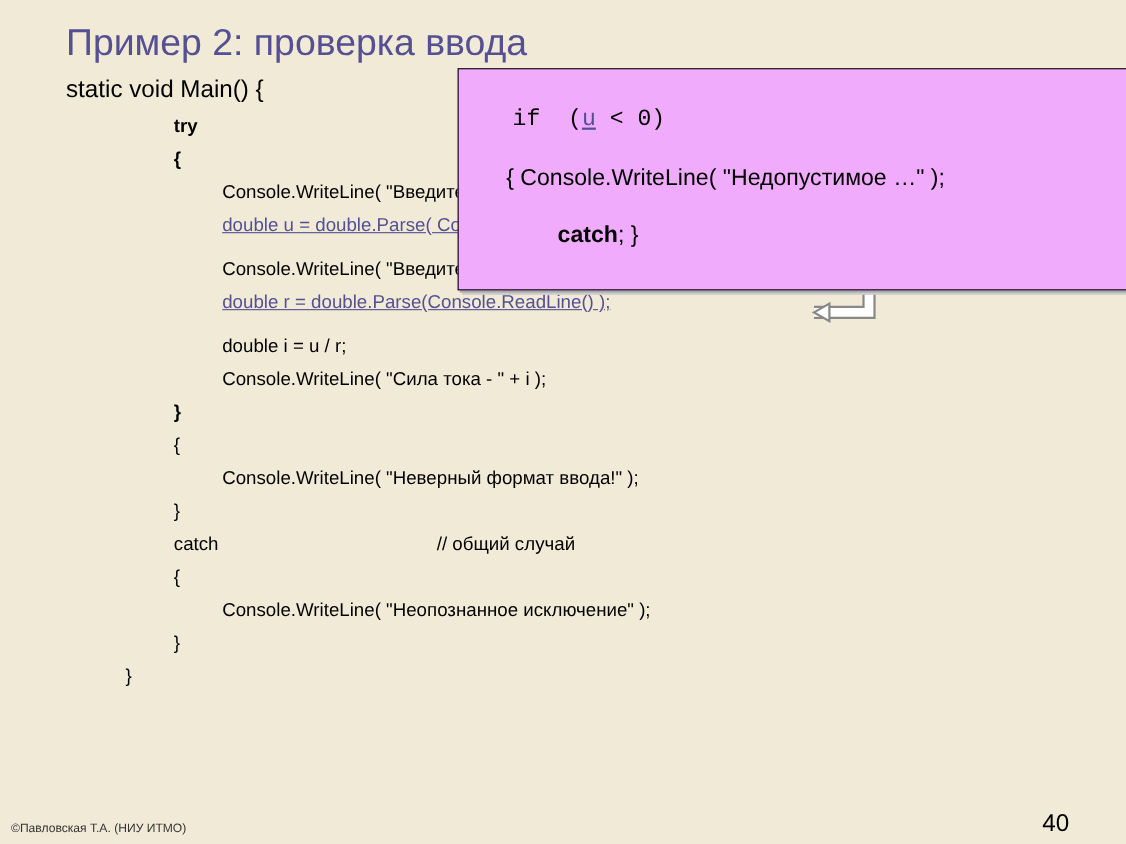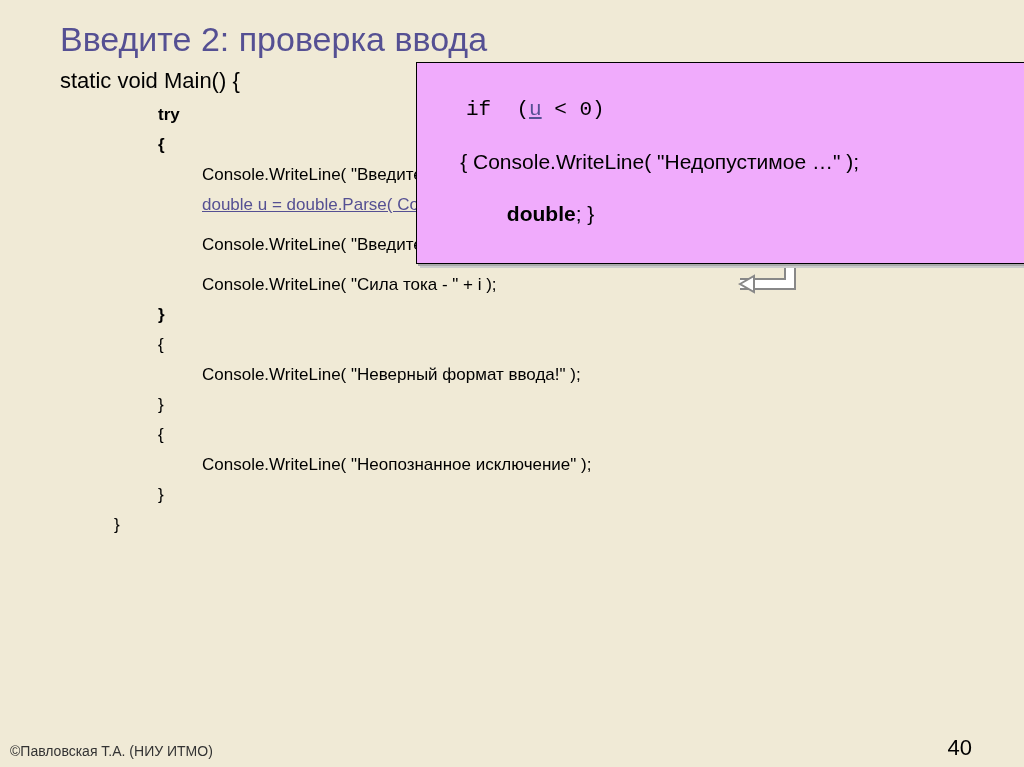--- a/index.html
+++ b/index.html
@@ -70,68 +70,71 @@
   .arrow {
     position: absolute;
     z-index: 2;
   }
   .arrow svg { overflow: visible; }
 
   .footer-left {
     position: absolute;
     left: 10px;
     bottom: 8px;
-    font-size: 14px;
+    font-size: 11px;
     color: #333;
   }
   .footer-right {
     position: absolute;
     right: 52px;
     bottom: 6px;
     font-size: 22px;
     color: #000;
   }
   .gap { height: 10px; }
 </style>
 </head>
 <body>
 
 <div class="slide">
 
-  <div class="title">Введите 2: проверка ввода</div>
+  <div class="title">Пример 2: проверка ввода</div>
   <div class="sig">static void Main() {</div>
 
   <div class="code-body">
     <div class="row ind0 bold">try</div>
     <div class="row ind0 bold">{</div>
     <div class="row ind1">Console.WriteLine( "Введите напряжение:" );</div>
     <div class="row ind1 link">double u = double.Parse( Console.ReadLine() );</div>
     <div class="gap"></div>
     <div class="row ind1">Console.WriteLine( "Введите сопротивление:" );</div>
+    <div class="row ind1 link">double r = double.Parse(Console.ReadLine() );</div>
     <div class="gap"></div>
+    <div class="row ind1">double i = u / r;</div>
     <div class="row ind1">Console.WriteLine( "Сила тока - " + i );</div>
     <div class="row ind0 bold">}</div>
 
     <div class="row ind0">{</div>
     <div class="row ind1">Console.WriteLine( "Неверный формат ввода!" );</div>
     <div class="row ind0">}</div>
 
+    <div class="row ind0">catch                                          // общий случай</div>
     <div class="row ind0">{</div>
     <div class="row ind1">Console.WriteLine( "Неопознанное исключение" );</div>
     <div class="row ind0">}</div>
     <div class="row" style="margin-left:-44px">}</div>
   </div>
 
   <div class="callout">
     <div class="row">
       <span class="mono">if  (</span><span class="mono link">u</span><span class="mono"> &lt; 0)</span>
     </div>
     <div class="row">     { Console.WriteLine( "Недопустимое …" );</div>
     <div class="row">
-      <span>       </span><span class="bold">double</span><span>; }</span>
+      <span>       </span><span class="bold">catch</span><span>; }</span>
     </div>
   </div>
 
   <div class="arrow" style="left:740px; top:158px;">
     <svg width="80" height="90">
       <path d="M20 0 L20 56 L0 56" fill="none" stroke="#888" stroke-width="12"></path>
       <path d="M20 0 L20 56 L0 56" fill="none" stroke="#fff" stroke-width="8"></path>
       <polygon points="0,56 14,48 14,64" fill="#fff" stroke="#888" stroke-width="2"></polygon>
     </svg>
   </div>

